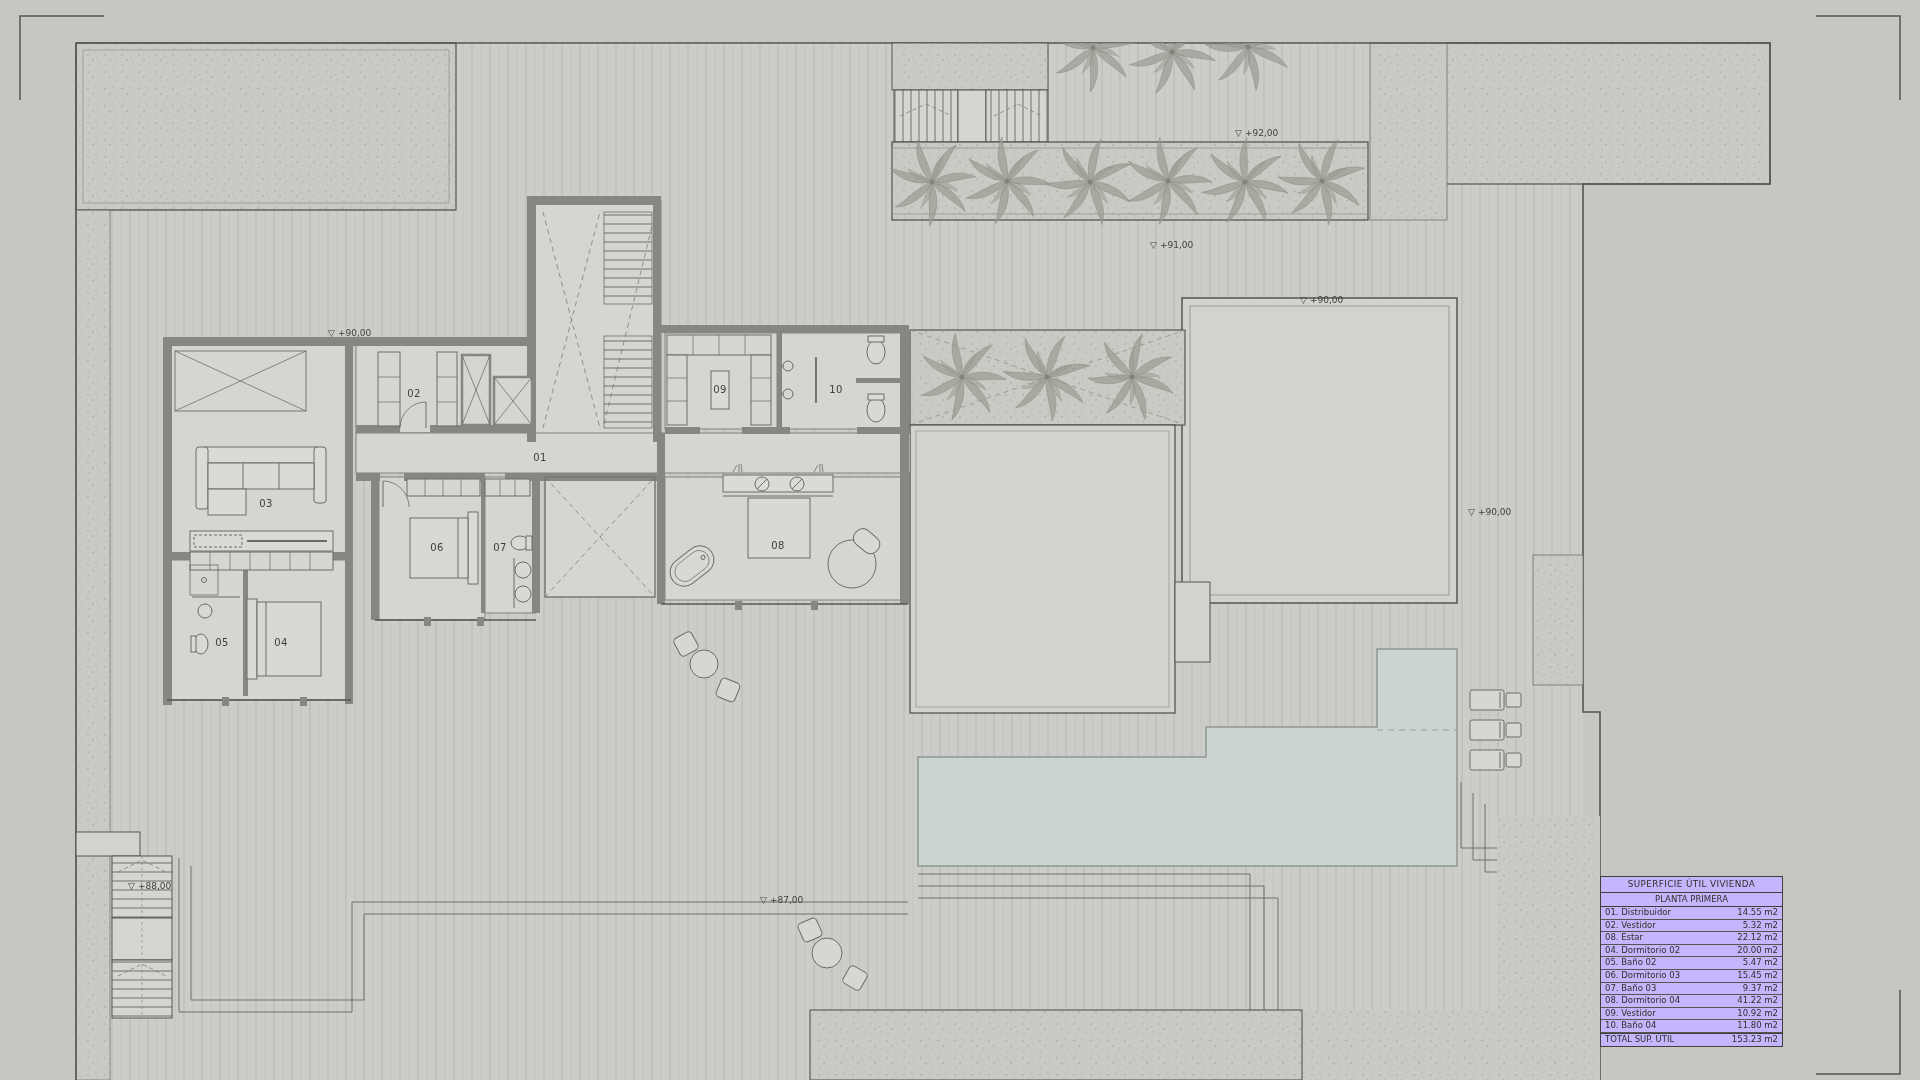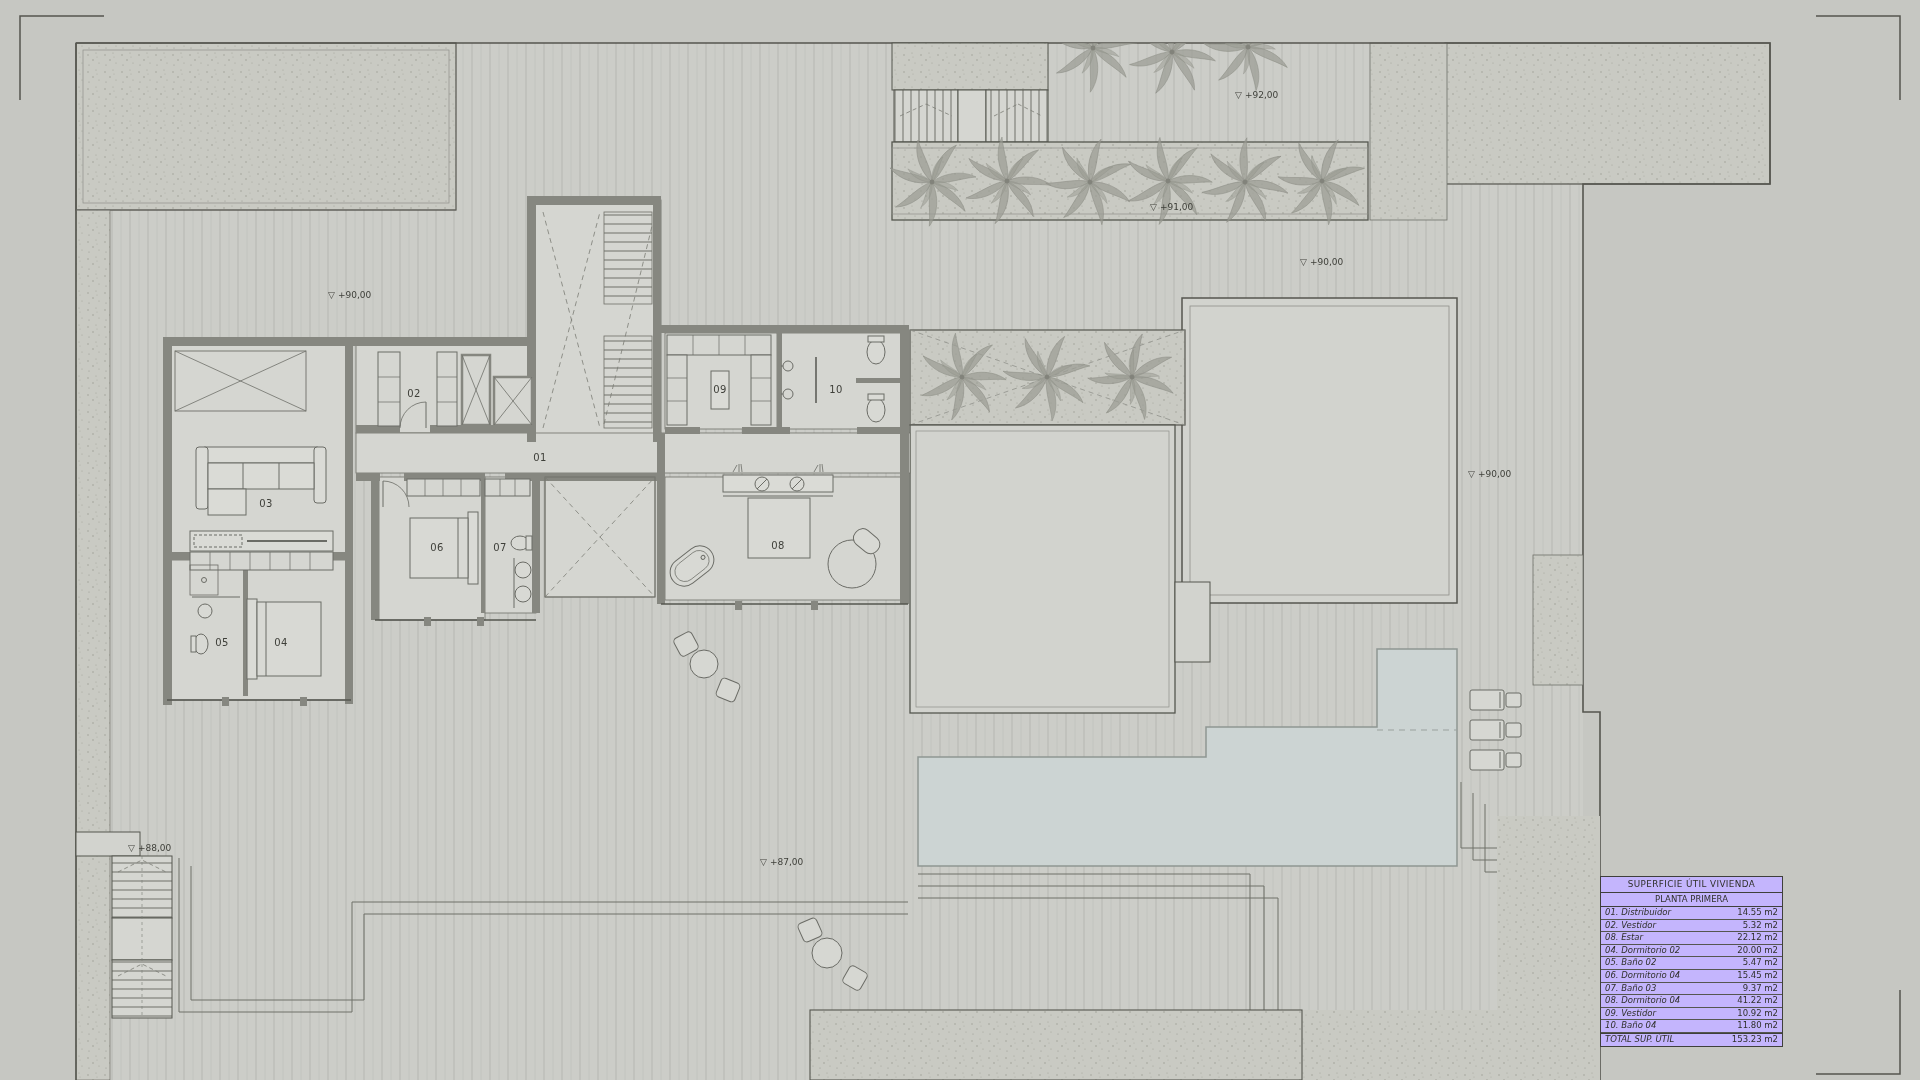--- a/index.html
+++ b/index.html
@@ -1,31 +1,31 @@
 <!DOCTYPE html>
 <html><head>
 <meta charset="utf-8">
 <style>
   html,body{margin:0;padding:0;background:#c6c7c2;}
   #stage{position:relative;width:1920px;height:1080px;background:#c6c7c2;overflow:hidden;
          font-family:"DejaVu Sans",sans-serif;}
   #plan-svg{position:absolute;left:0;top:0;}
   .lbl{position:absolute;transform:translate(-50%,-50%);font-size:10px;color:#3e3f39;
        letter-spacing:.5px;white-space:nowrap;}
-  .elev{position:absolute;transform:translate(0,-50%);font-size:9px;color:#3e3f39;white-space:nowrap;}
+  .elev{position:absolute;transform:translate(0,-50%);font-size:9px;color:#3e3f39;white-space:nowrap;margin-top:38px;}
   .elev .tri{font-size:9px;margin-right:3px;}
   
   #area-table{position:absolute;left:1600px;top:876px;width:181px;background:#c4b5fd;
       border:1.3px solid #3f403b;font-size:8.5px;color:#2f302b;}
   #area-table .t-head{height:15px;line-height:15px;text-align:center;border-bottom:1px solid #3f403b;
       font-size:8.8px;letter-spacing:.4px;}
   #area-table .t-sub{height:13px;line-height:13px;text-align:center;border-bottom:1px solid #3f403b;}
   #area-table .t-row{display:flex;height:11.6px;line-height:11.6px;border-bottom:.8px solid #55564f;}
   #area-table .t-row:last-child{border-bottom:none;}
-  #area-table .t-name{flex:1;padding-left:4px;overflow:hidden;white-space:nowrap;font-style:italic;}
+  #area-table .t-name{flex:1;padding-left:4px;overflow:hidden;white-space:nowrap;}
   #area-table .t-area{padding-right:4px;text-align:center;white-space:nowrap;}
   #area-table .t-total{border-top:.5px solid #3f403b;}
 </style>
 </head>
 <body>
 
 <div id="stage">
 
 <svg id="plan-svg" width="1920" height="1080" viewBox="0 0 1920 1080">
   <defs>
@@ -391,21 +391,21 @@
       </div>
   <div class="t-row">
         <span class="t-name">04. Dormitorio 02</span>
         <span class="t-area">20.00 m2</span>
       </div>
   <div class="t-row">
         <span class="t-name">05. Baño 02</span>
         <span class="t-area">5.47 m2</span>
       </div>
   <div class="t-row">
-        <span class="t-name">06. Dormitorio 04</span>
+        <span class="t-name">06. Dormitorio 03</span>
         <span class="t-area">15.45 m2</span>
       </div>
   <div class="t-row">
         <span class="t-name">07. Baño 03</span>
         <span class="t-area">9.37 m2</span>
       </div>
   <div class="t-row">
         <span class="t-name">08. Dormitorio 04</span>
         <span class="t-area">41.22 m2</span>
       </div>

